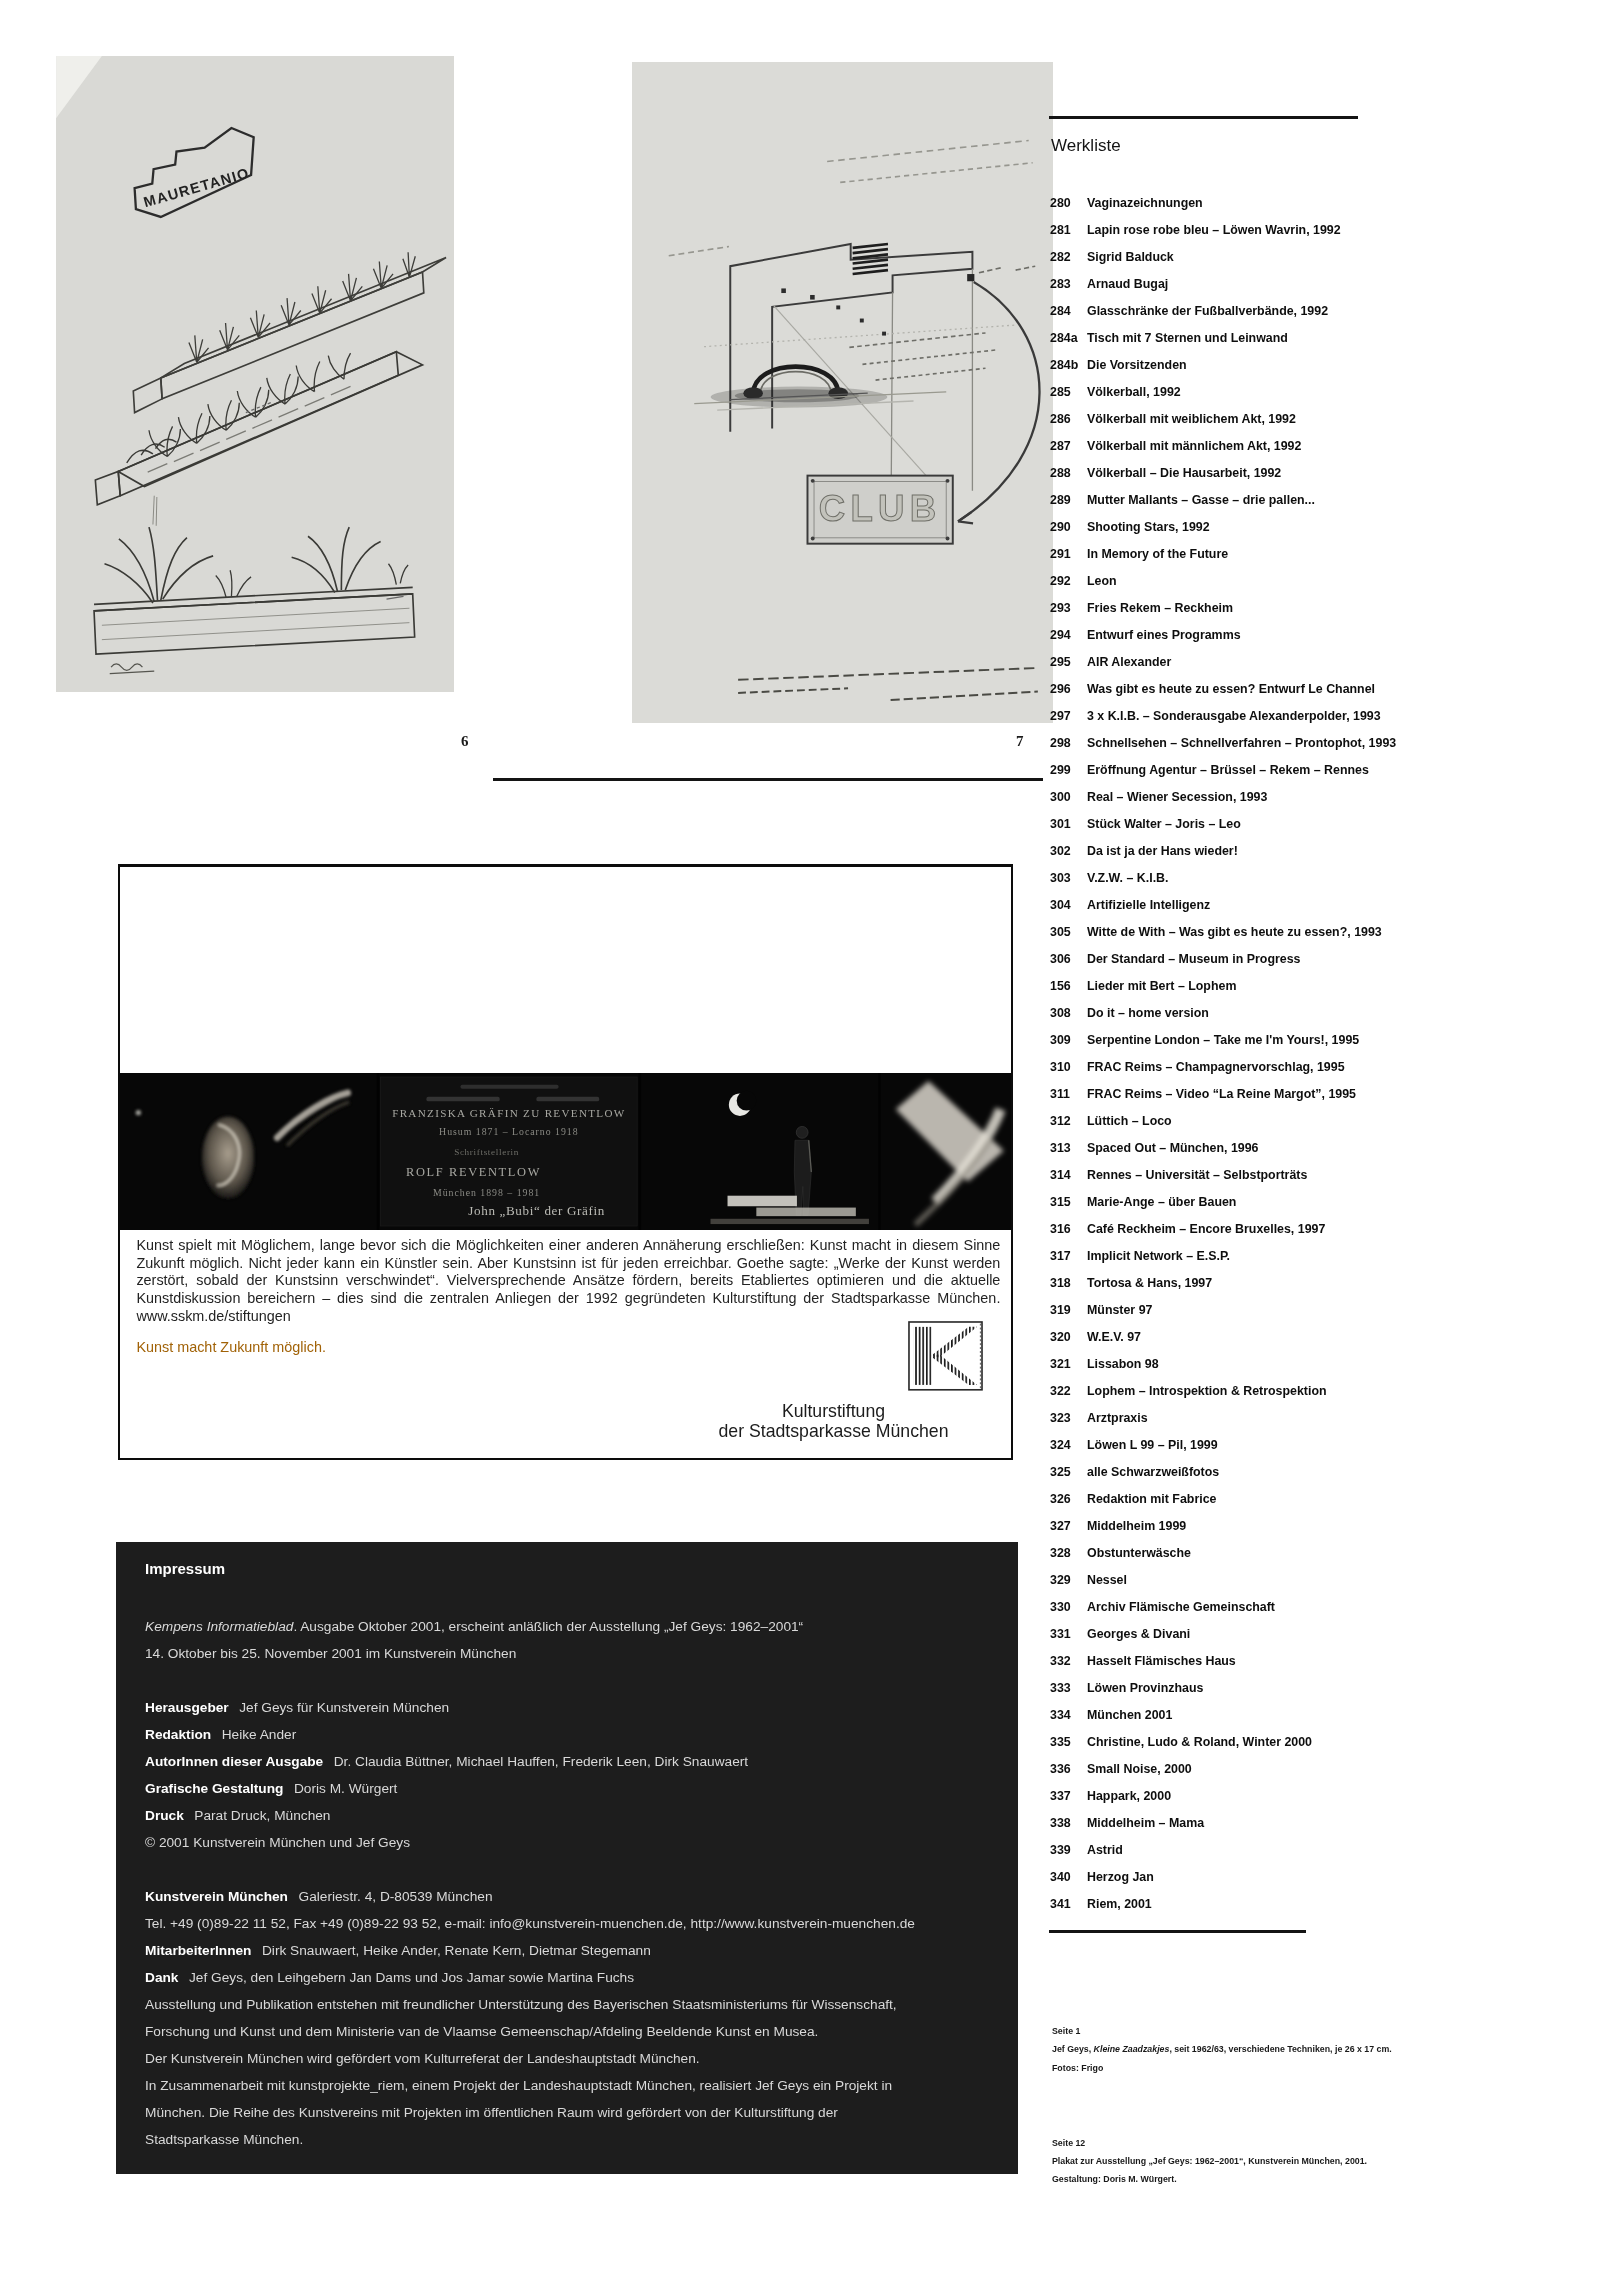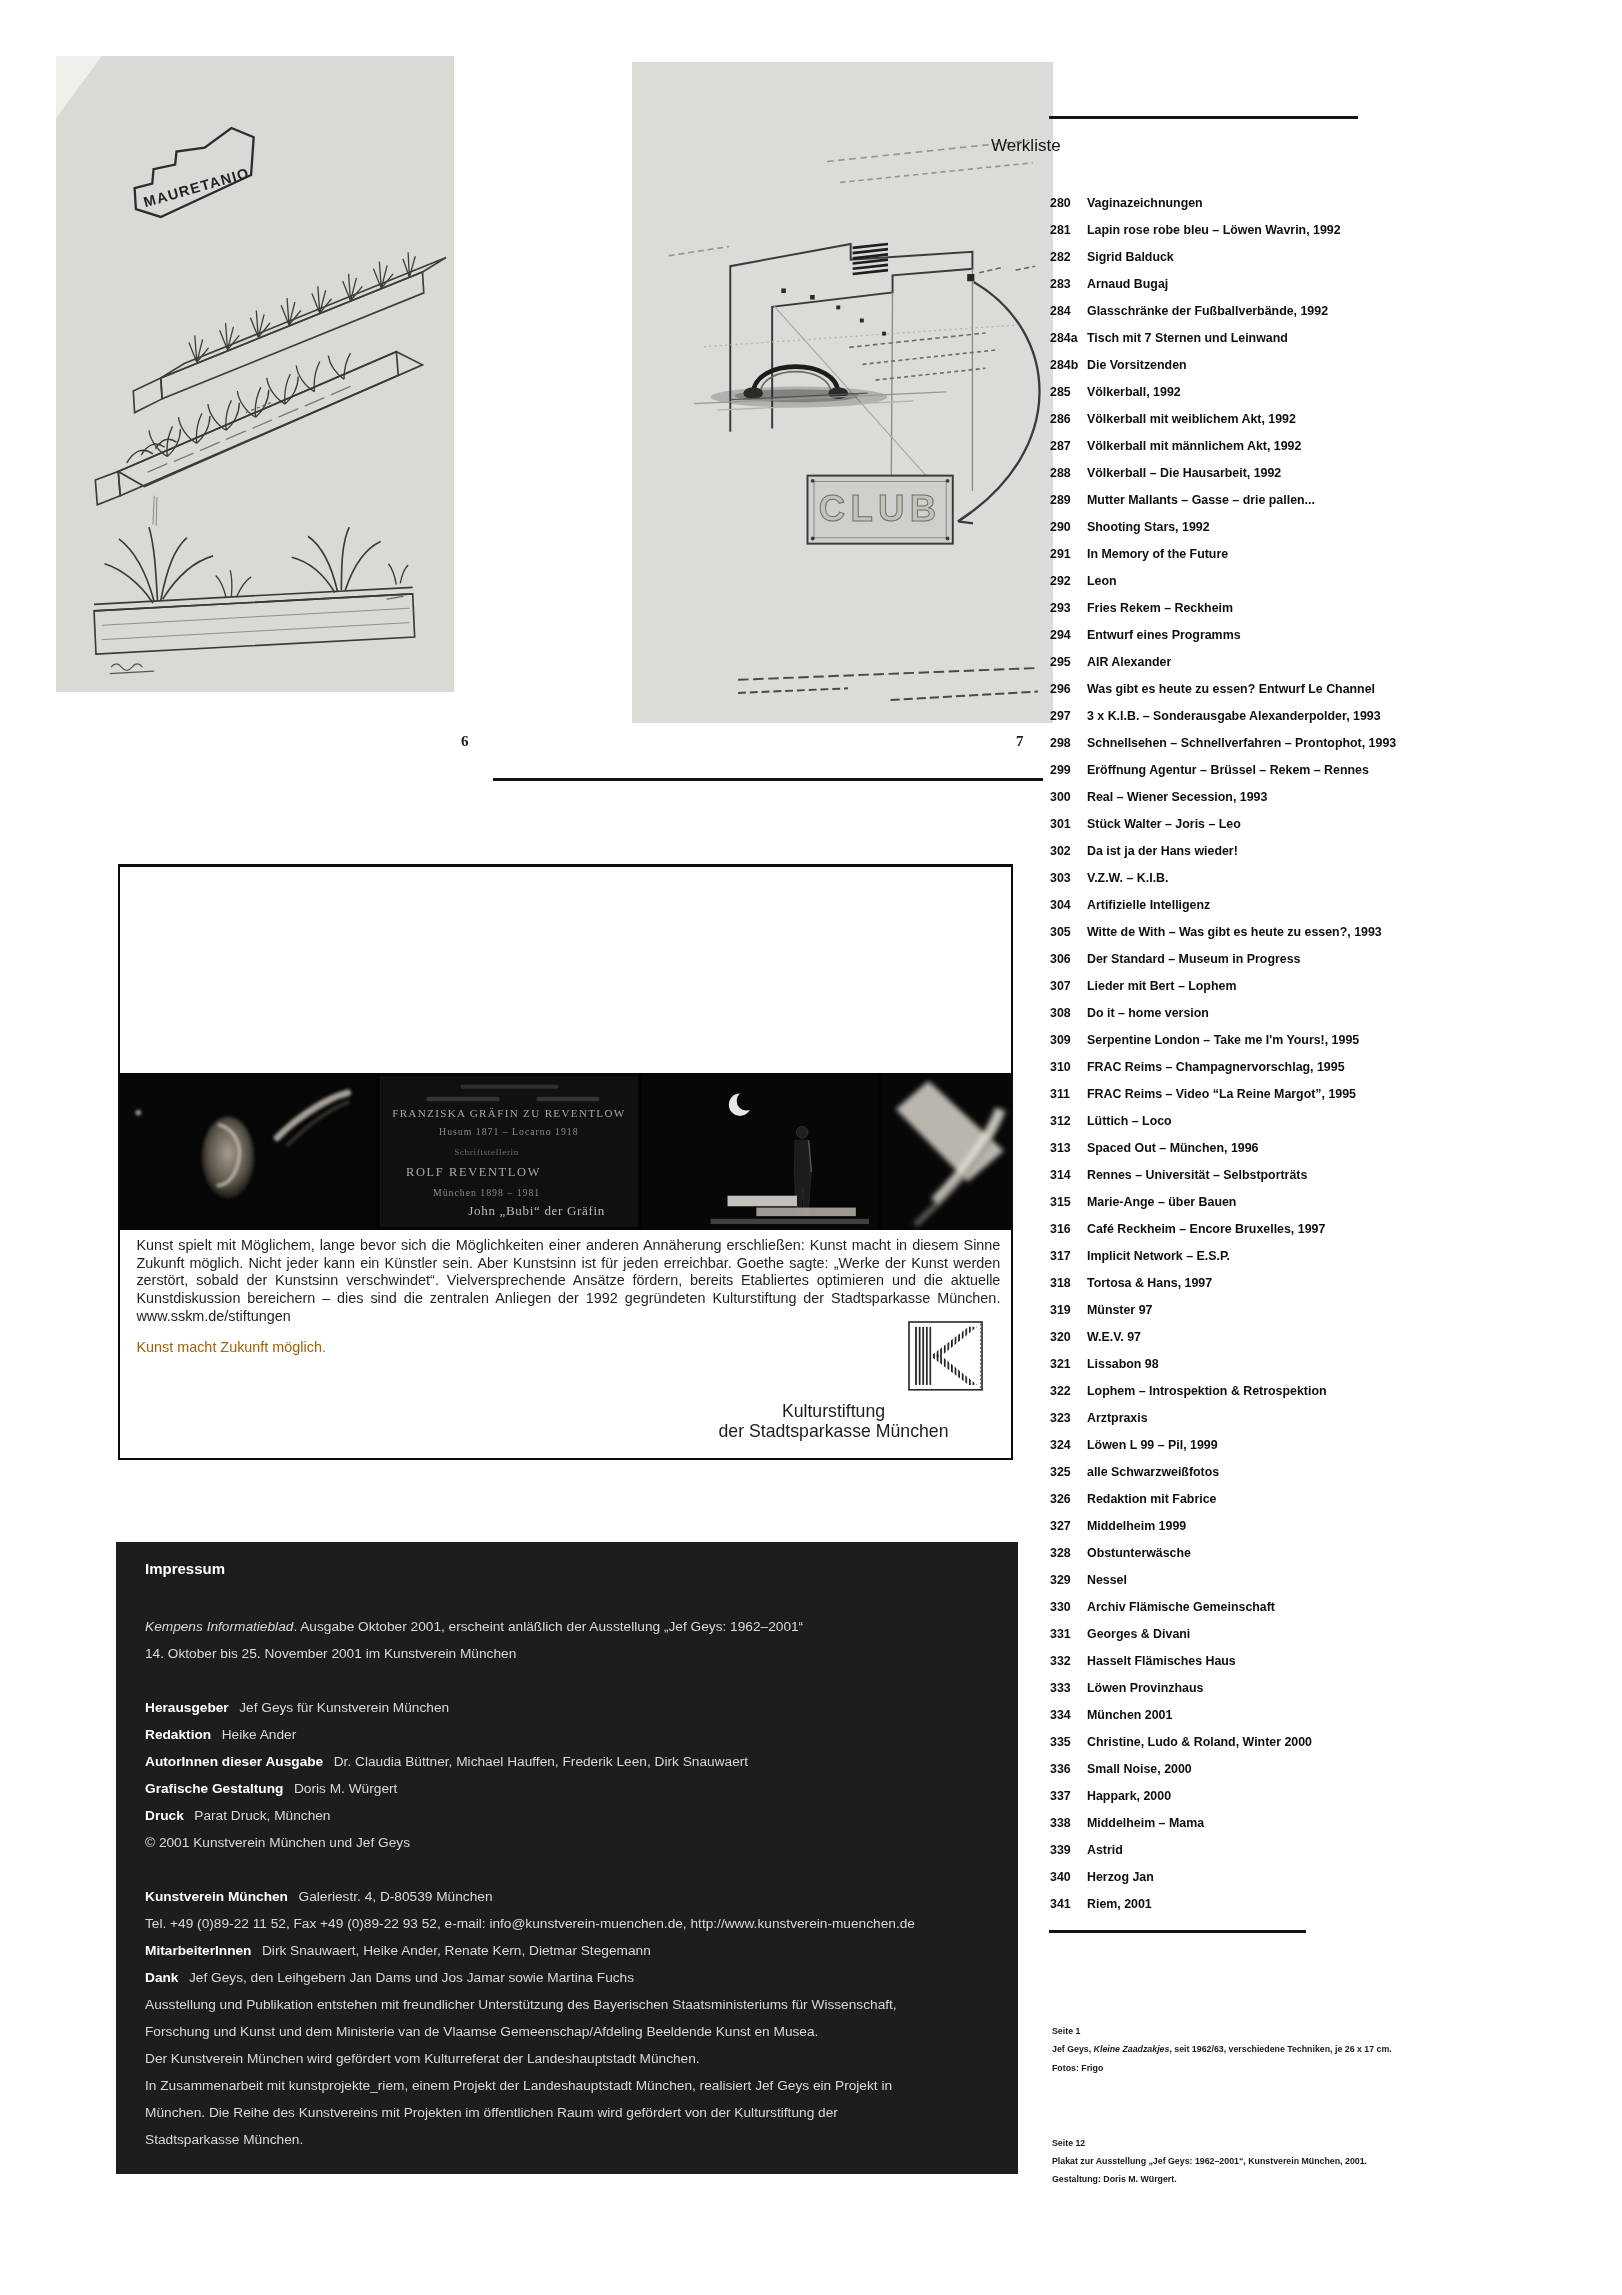--- a/index.html
+++ b/index.html
@@ -26,21 +26,21 @@
   }
   #fig6 { left:461px; }
   #fig7 { left:1016px; }
 
   .rule { position:absolute; background:#141414; }
   #mid-rule { left:493px; top:778px; width:550px; height:2.6px; }
 
   
   #wl-rule-top    { left:1049px; top:116px;  width:309px; height:3.3px; }
   #wl-rule-bottom { left:1049px; top:1930px; width:257px; height:2.6px; }
-  #wl-title { left:991px; top:136px; font-size:17px; font-weight:400; color:#141414; }
+  #wl-title { left:1051px; top:136px; font-size:17px; font-weight:400; color:#141414; }
   #wl-list  { left:1050px; top:190px; width:510px; }
   .wl-row { display:flex; height:27px; line-height:27px; font-size:12.4px; font-weight:700; color:#0e0e0e; white-space:nowrap; }
   .wl-no  { width:37px; flex:none; }
 
   
   #captions { left:1052px; top:2022px; width:537px; font-size:8.8px; font-weight:700; color:#191919; }
   #captions .cap-line { line-height:18.3px; white-space:nowrap; }
   #captions .cap-gap { margin-top:57px; }
   .cap-italic { font-style:italic; }
 
@@ -340,21 +340,21 @@
       <span class="wl-no">305</span>
       <span class="wl-title-text">Witte de With – Was gibt es heute zu essen?, 1993</span>
     </div>
 
     <div class="wl-row">
       <span class="wl-no">306</span>
       <span class="wl-title-text">Der Standard – Museum in Progress</span>
     </div>
 
     <div class="wl-row">
-      <span class="wl-no">307</span>
+      <span class="wl-no">156</span>
       <span class="wl-title-text">Lieder mit Bert – Lophem</span>
     </div>
 
     <div class="wl-row">
       <span class="wl-no">308</span>
       <span class="wl-title-text">Do it – home version</span>
     </div>
 
     <div class="wl-row">
       <span class="wl-no">309</span>

